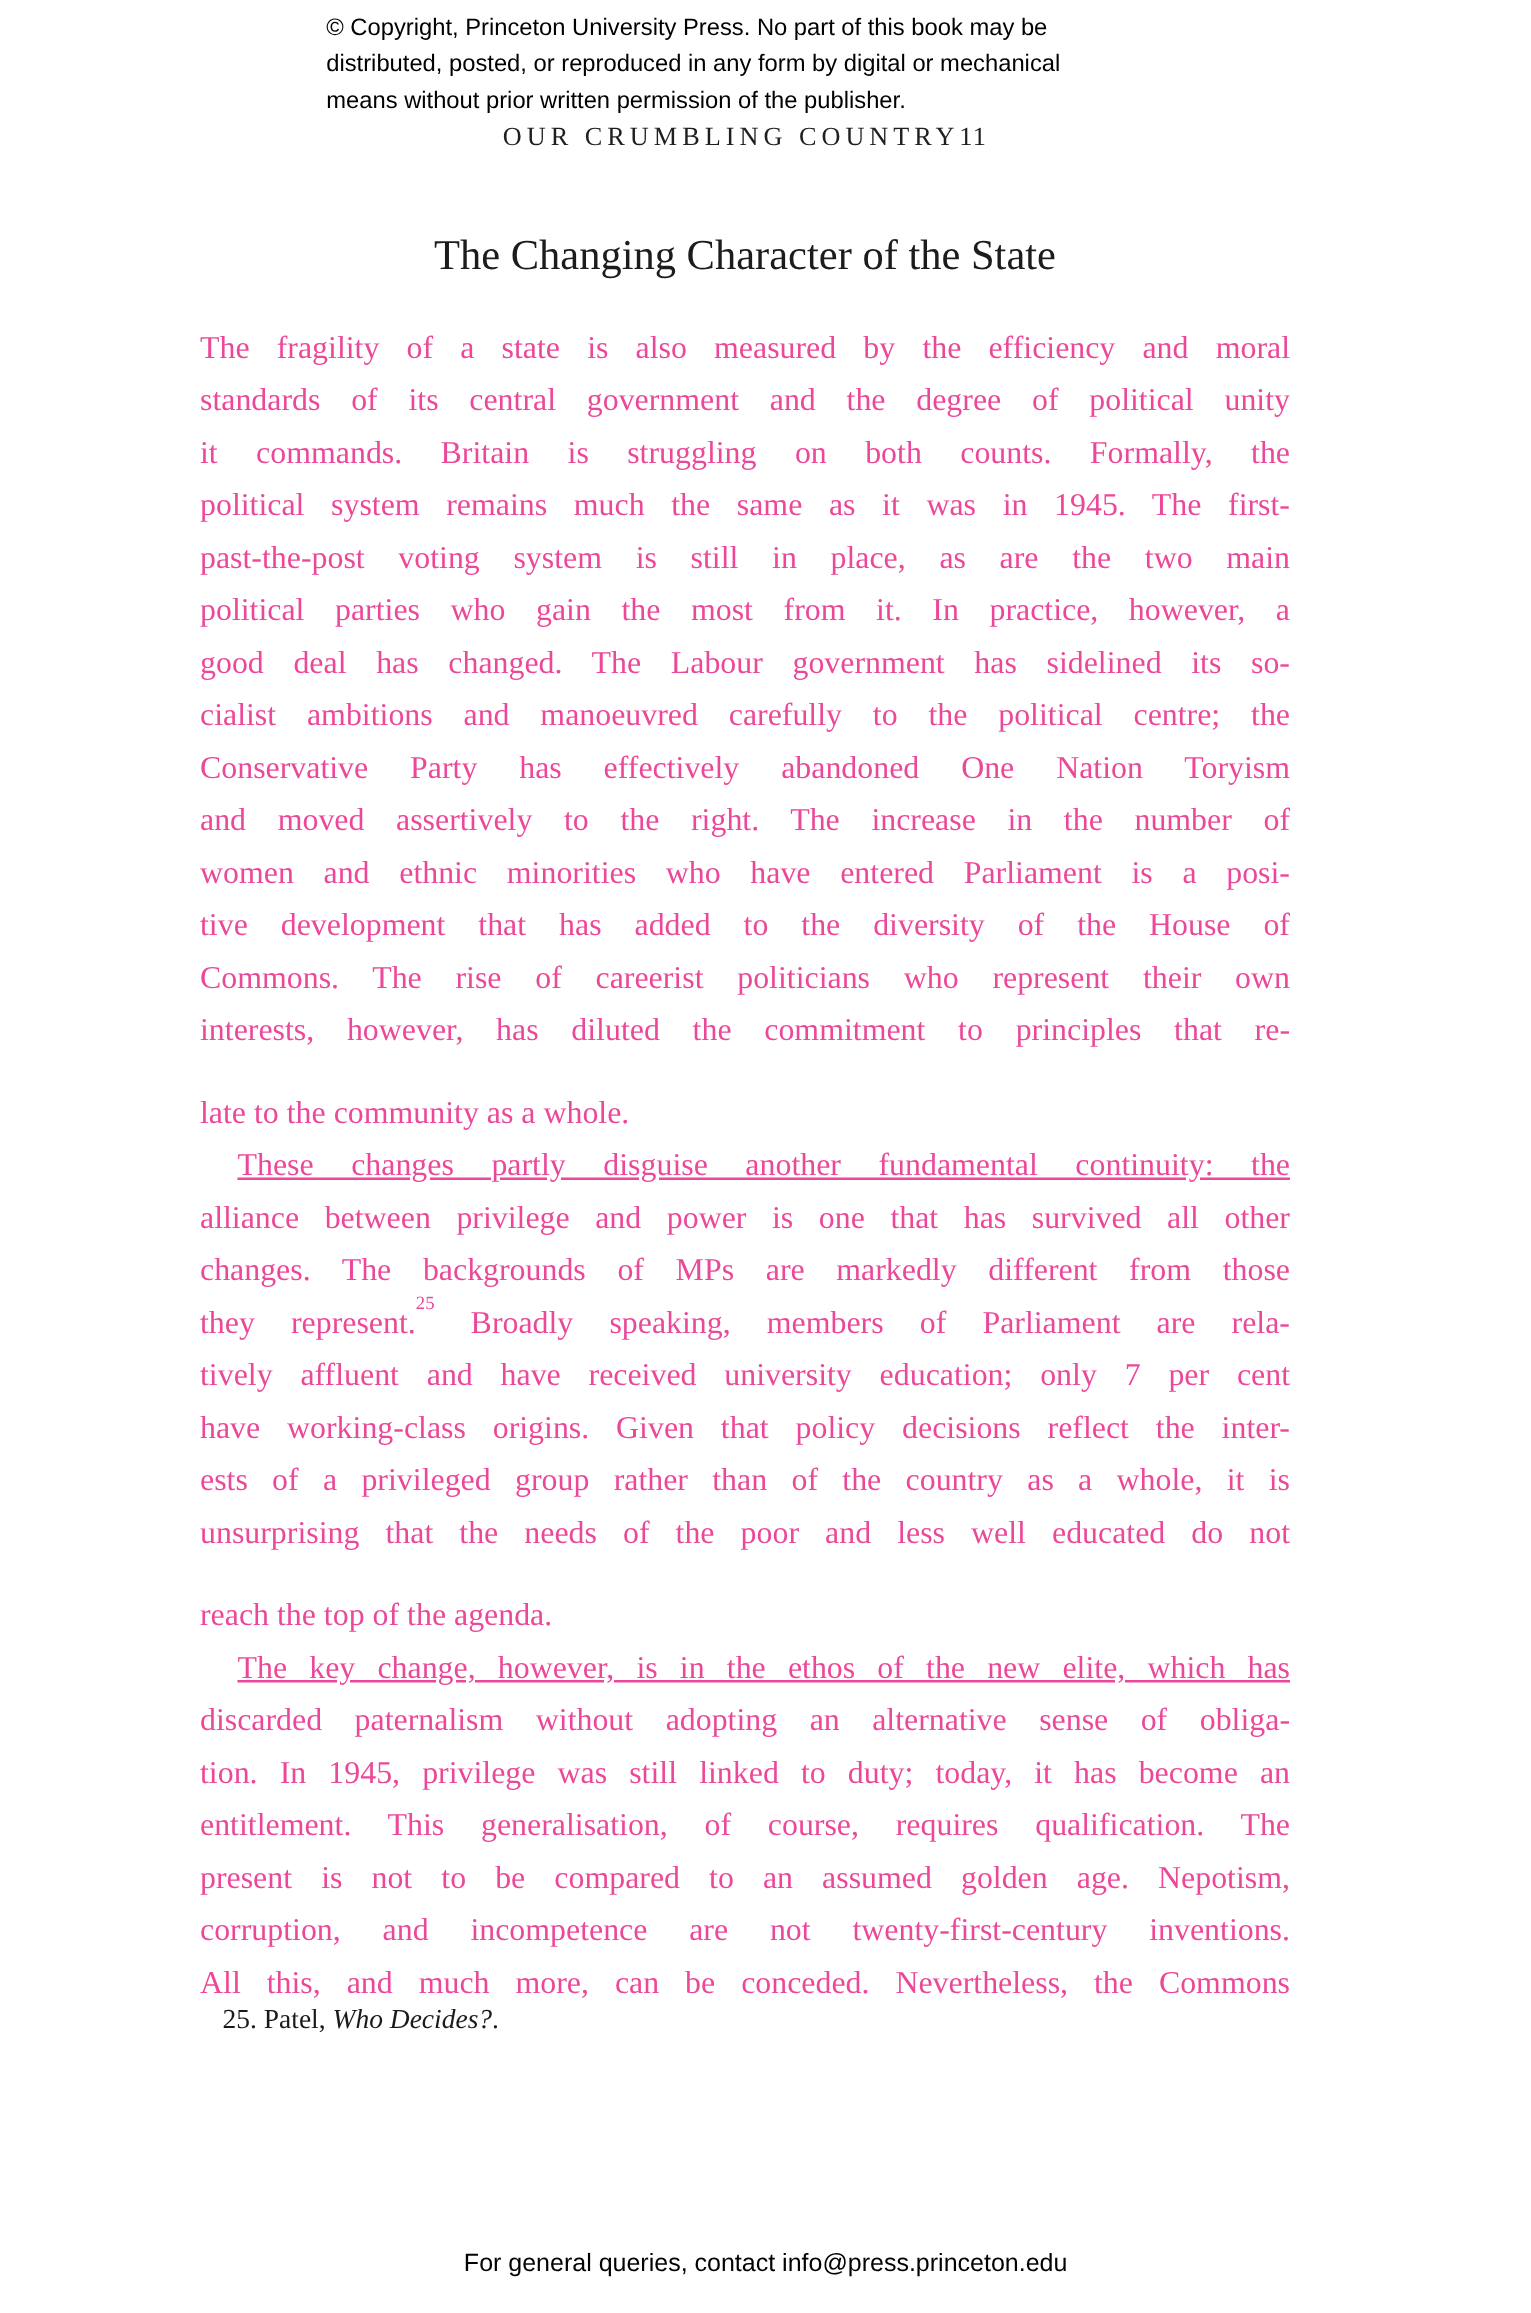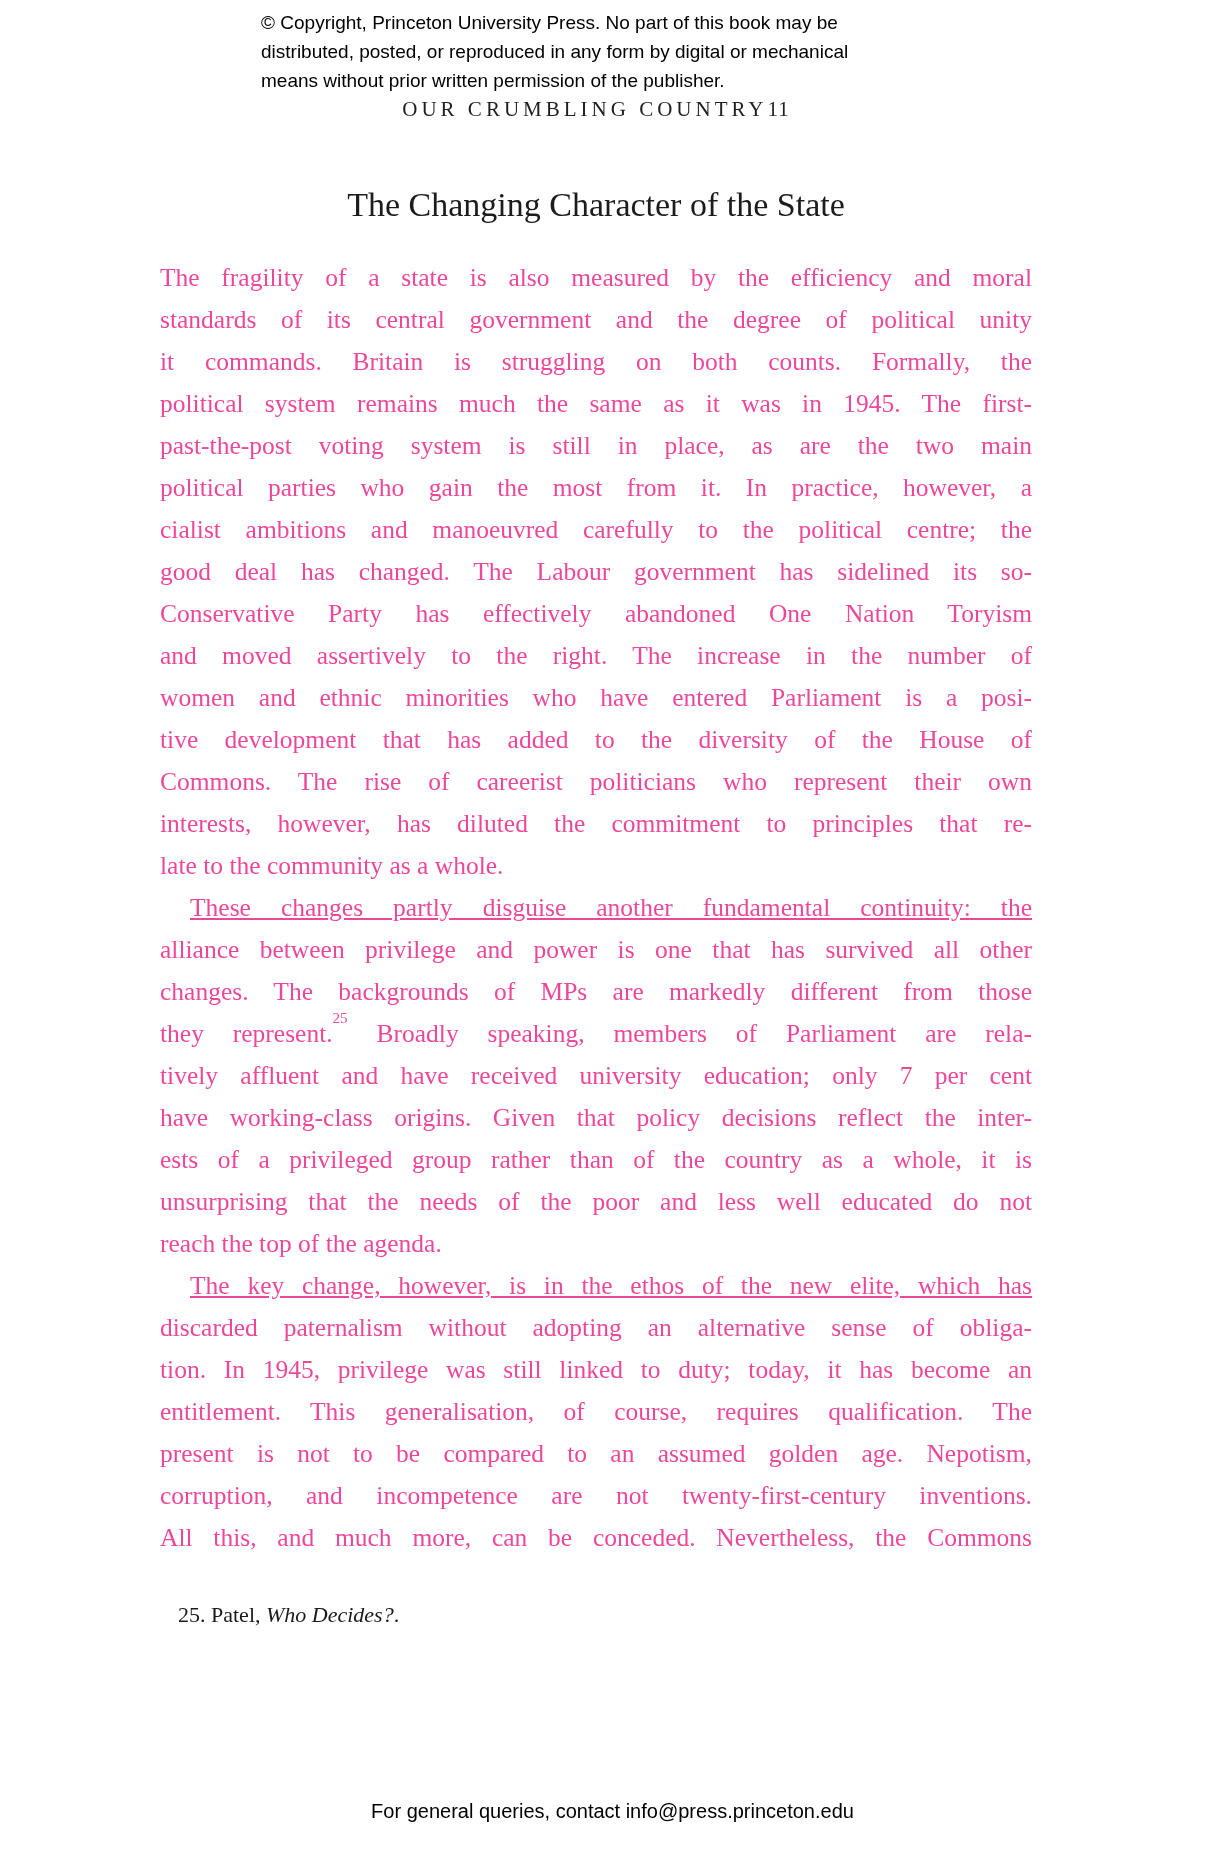--- a/index.html
+++ b/index.html
@@ -59,20 +59,21 @@
   }
   .line {
     height: 42px;
     line-height: 42px;
     text-align: justify;
     text-align-last: justify;
     overflow: hidden;
   }
   .line.par-end {
     text-align-last: left;
+    margin-top: 24px;
   }
   .line.indent {
     text-indent: 30px;
     text-decoration: underline;
   }
   .fnref {
     font-size: 15px;
     line-height: 0;
     position: relative;
     top: -10px;
@@ -113,22 +114,22 @@
 
 <div class="chapter-title">The Changing Character of the State</div>
 
 <div class="body-col">
   <div class="line">The fragility of a state is also measured by the efficiency and moral</div>
   <div class="line">standards of its central government and the degree of political unity</div>
   <div class="line">it commands. Britain is struggling on both counts. Formally, the</div>
   <div class="line">political system remains much the same as it was in 1945. The first-</div>
   <div class="line">past-the-post voting system is still in place, as are the two main</div>
   <div class="line">political parties who gain the most from it. In practice, however, a</div>
+  <div class="line">good deal has changed. The Labour government has sidelined its so-</div>
   <div class="line">cialist ambitions and manoeuvred carefully to the political centre; the</div>
-  <div class="line">good deal has changed. The Labour government has sidelined its so-</div>
   <div class="line">Conservative Party has effectively abandoned One Nation Toryism</div>
   <div class="line">and moved assertively to the right. The increase in the number of</div>
   <div class="line">women and ethnic minorities who have entered Parliament is a posi-</div>
   <div class="line">tive development that has added to the diversity of the House of</div>
   <div class="line">Commons. The rise of careerist politicians who represent their own</div>
   <div class="line">interests, however, has diluted the commitment to principles that re-</div>
   <div class="line par-end">late to the community as a whole.</div>
 
   <div class="line indent">These changes partly disguise another fundamental continuity: the</div>
   <div class="line">alliance between privilege and power is one that has survived all other</div>

